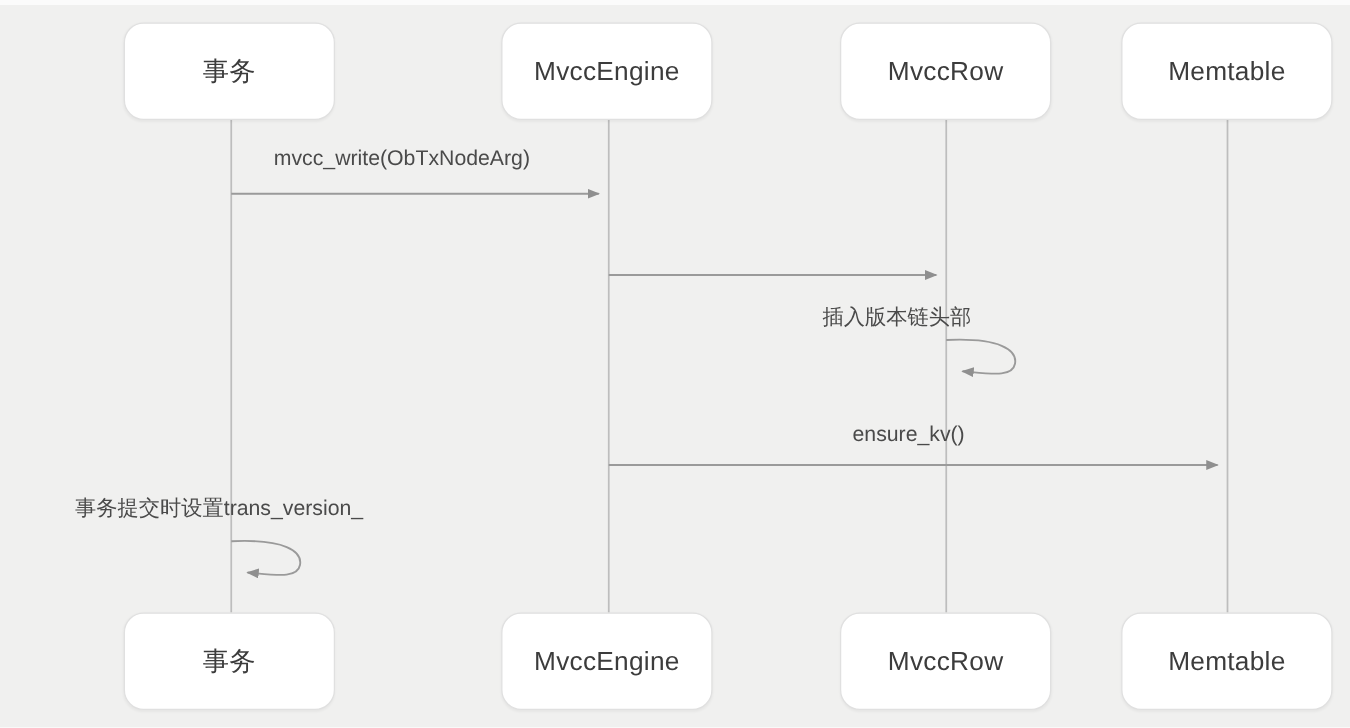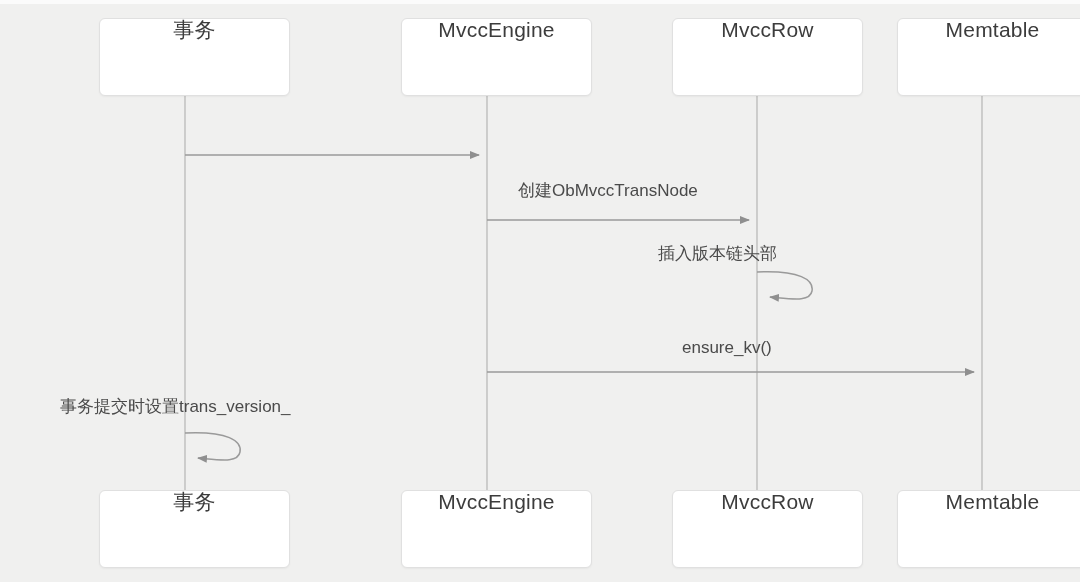--- a/index.html
+++ b/index.html
@@ -22,28 +22,28 @@
     background: #fbfbfb;
   }
   #diagram-svg {
     position: absolute;
     left: 0; top: 0;
     width: 1080px;
     height: 582px;
   }
   .participant-box {
     position: absolute;
-    width: 191px;
+    width: 169px;
     height: 78px;
     background: #ffffff;
     border: 1px solid #e0e0e0;
-    border-radius: 6px;
+    border-radius: 16px;
     box-sizing: border-box;
     display: flex;
-    align-items: flex-start;
+    align-items: center;
     justify-content: center;
     box-shadow: 0 1px 2px rgba(0,0,0,0.045);
   }
   .participant-label {
     font-size: 21px;
     color: #3c3c3c;
     letter-spacing: 0.2px;
     line-height: 1;
     white-space: nowrap;
   }
@@ -115,22 +115,22 @@
   </div>
 
   <div class="participant-box" style="left:672px; top:490px;">
     <span class="participant-label">MvccRow</span>
   </div>
 
   <div class="participant-box" style="left:897px; top:490px;">
     <span class="participant-label">Memtable</span>
   </div>
 
+  <div class="msg-label" style="left:219px; top:118px;">mvcc_write(ObTxNodeArg)</div>
 
-  <div class="msg-label" style="left:518px; top:182px;">创建ObMvccTransNode</div>
 
   <div class="msg-label" style="left:658px; top:245px;">插入版本链头部</div>
 
   <div class="msg-label" style="left:682px; top:339px;">ensure_kv()</div>
 
   <div class="msg-label" style="left:60px; top:398px;">事务提交时设置trans_version_</div>
 
 </div>
 
 </body></html>

